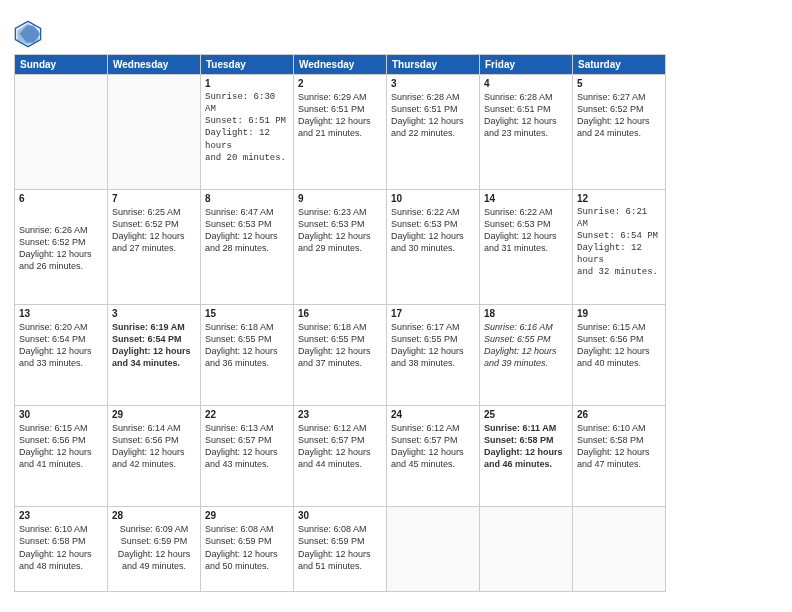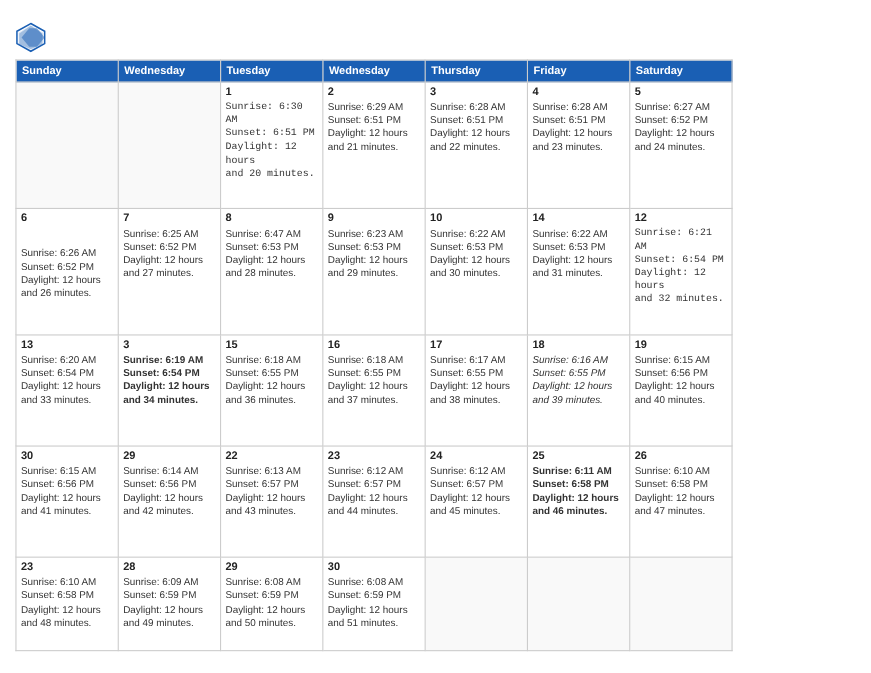--- a/index.html
+++ b/index.html
@@ -324,21 +324,21 @@
         <tr class="last-row">
           <td>
             <div class="day-number">23</div>
             <div class="day-info" style="white-space: pre-line;">Sunrise: 6:10 AM
 Sunset: 6:58 PM
 Daylight: 12 hours
 and 48 minutes.</div>
           </td>
           <td>
             <div class="day-number">28</div>
-            <div class="day-info" style="white-space: pre-line;">Sunrise: 6:09 AM
+            <div class="day-info" style="white-space: pre-line; text-align: center;">Sunrise: 6:09 AM
 Sunset: 6:59 PM
 Daylight: 12 hours
 and 49 minutes.</div>
           </td>
           <td>
             <div class="day-number">29</div>
             <div class="day-info" style="white-space: pre-line;">Sunrise: 6:08 AM
 Sunset: 6:59 PM
 Daylight: 12 hours
 and 50 minutes.</div>

